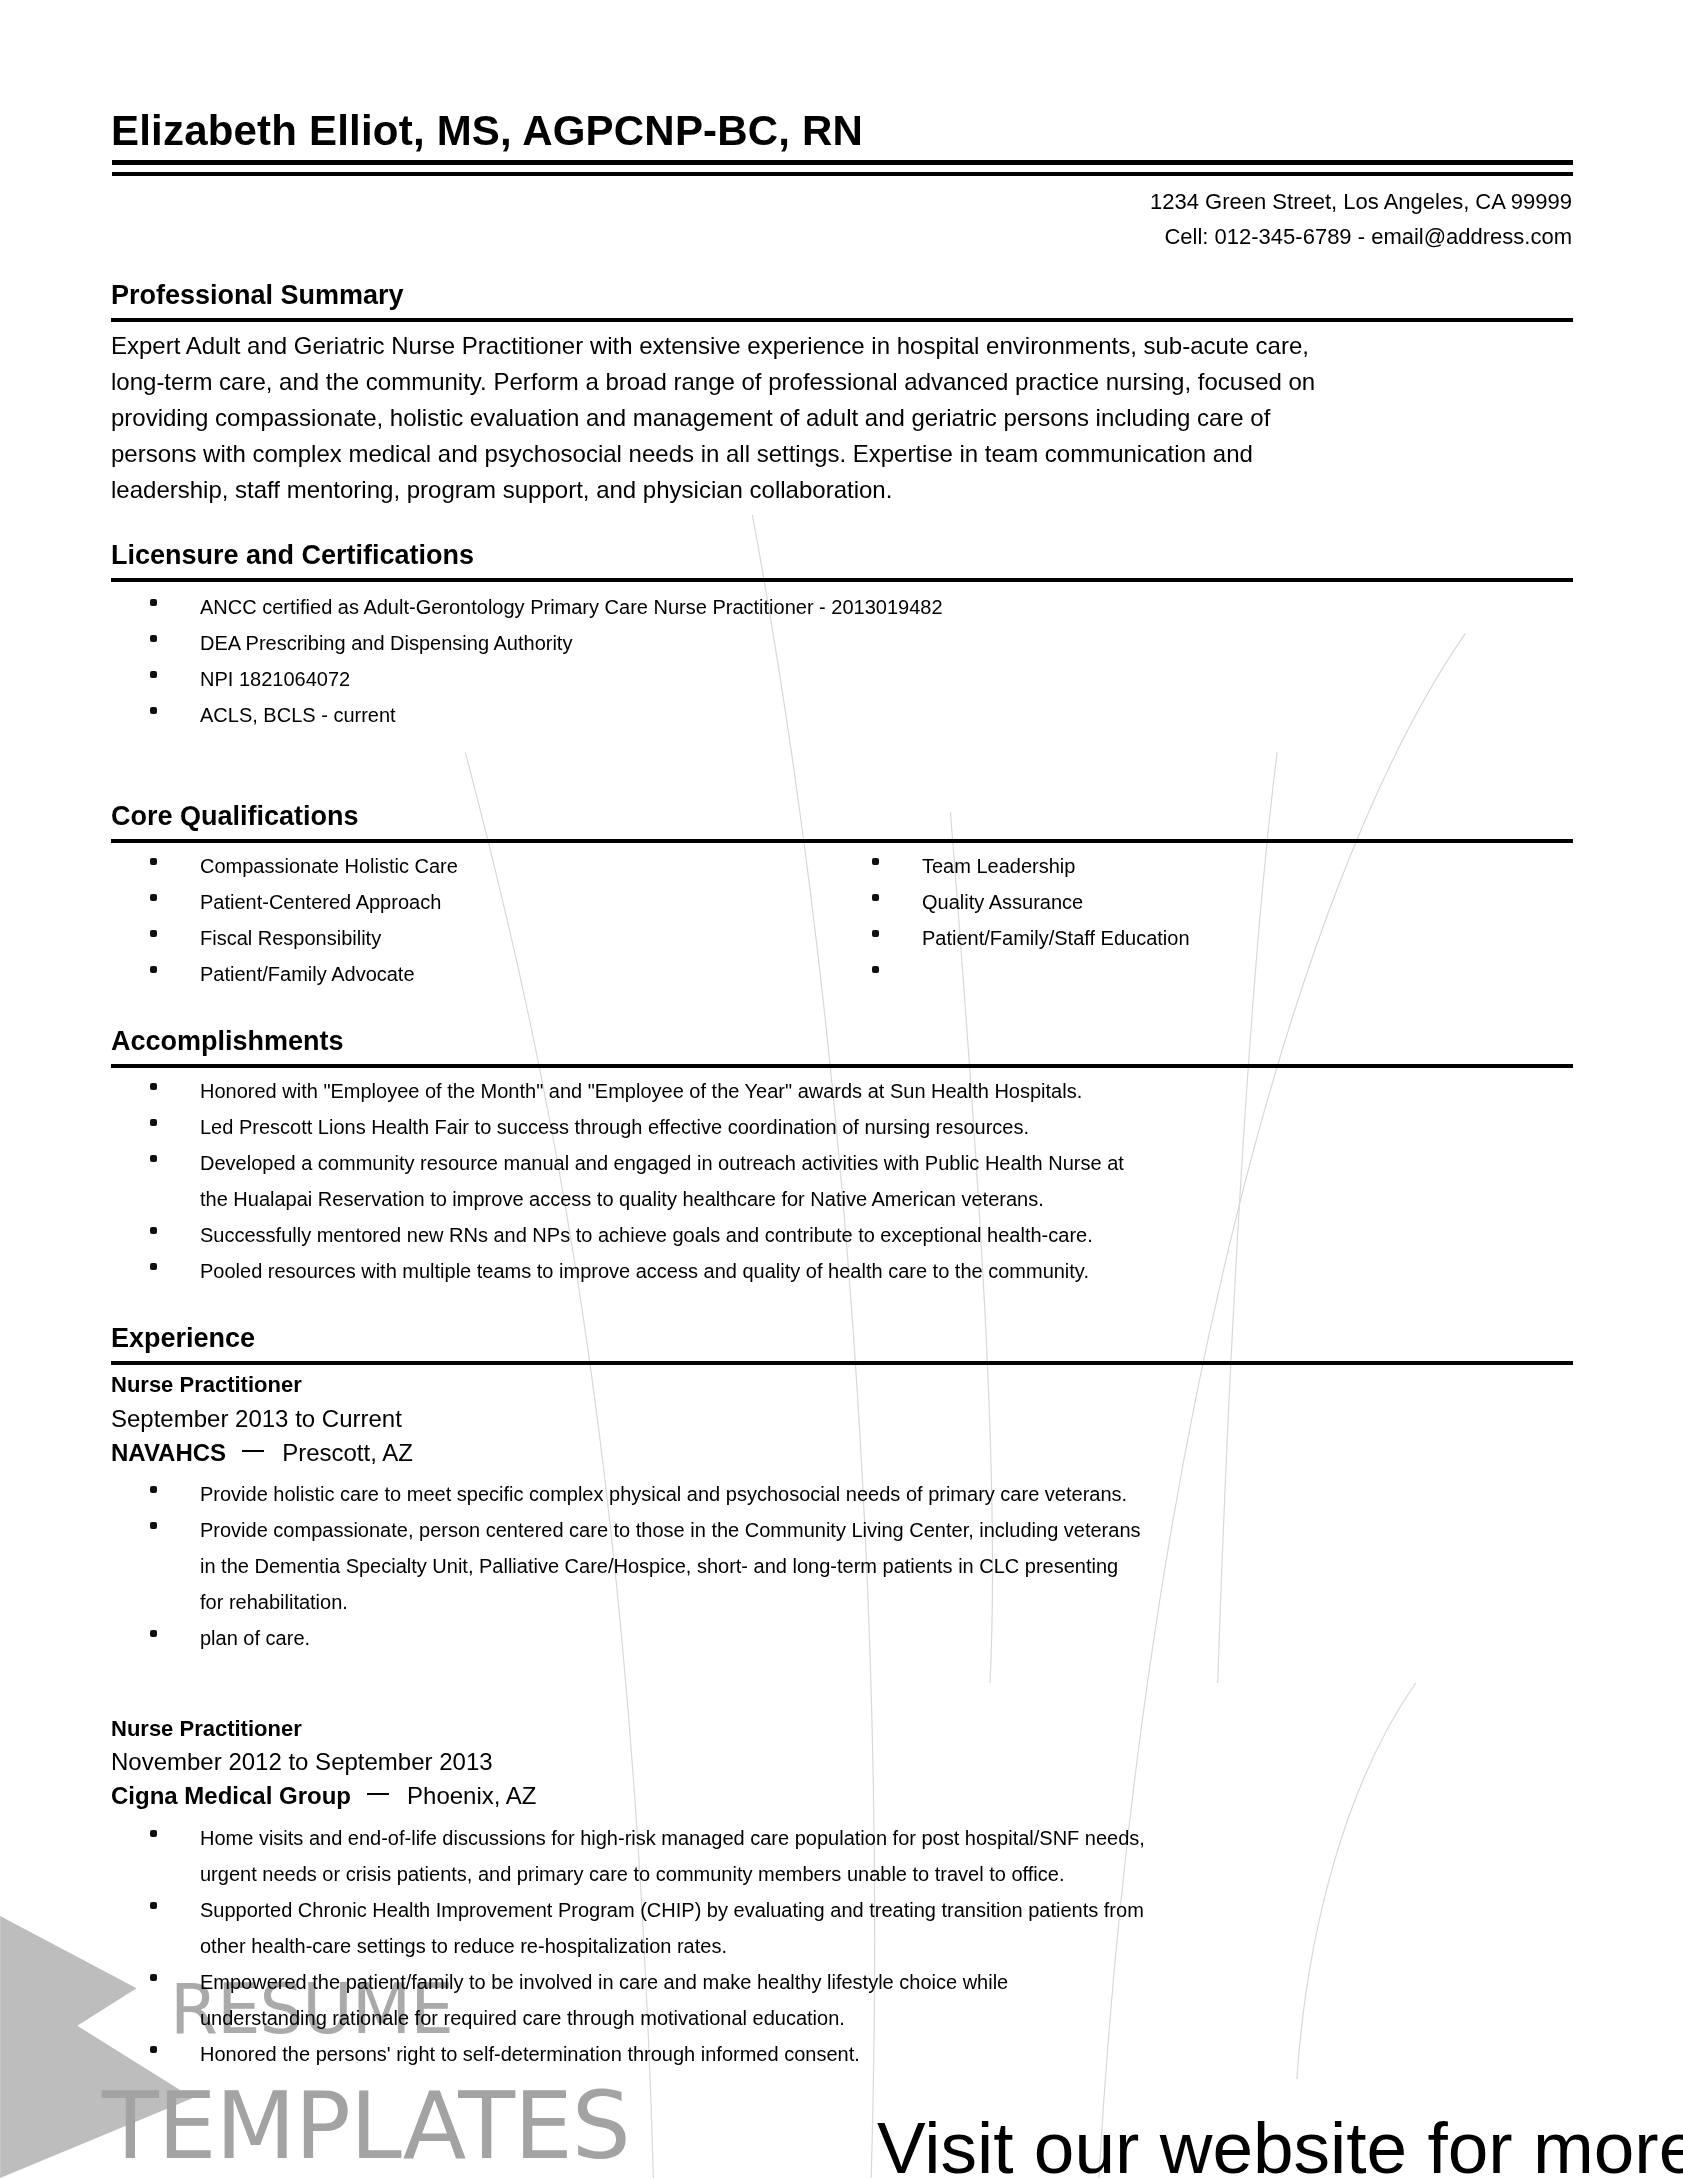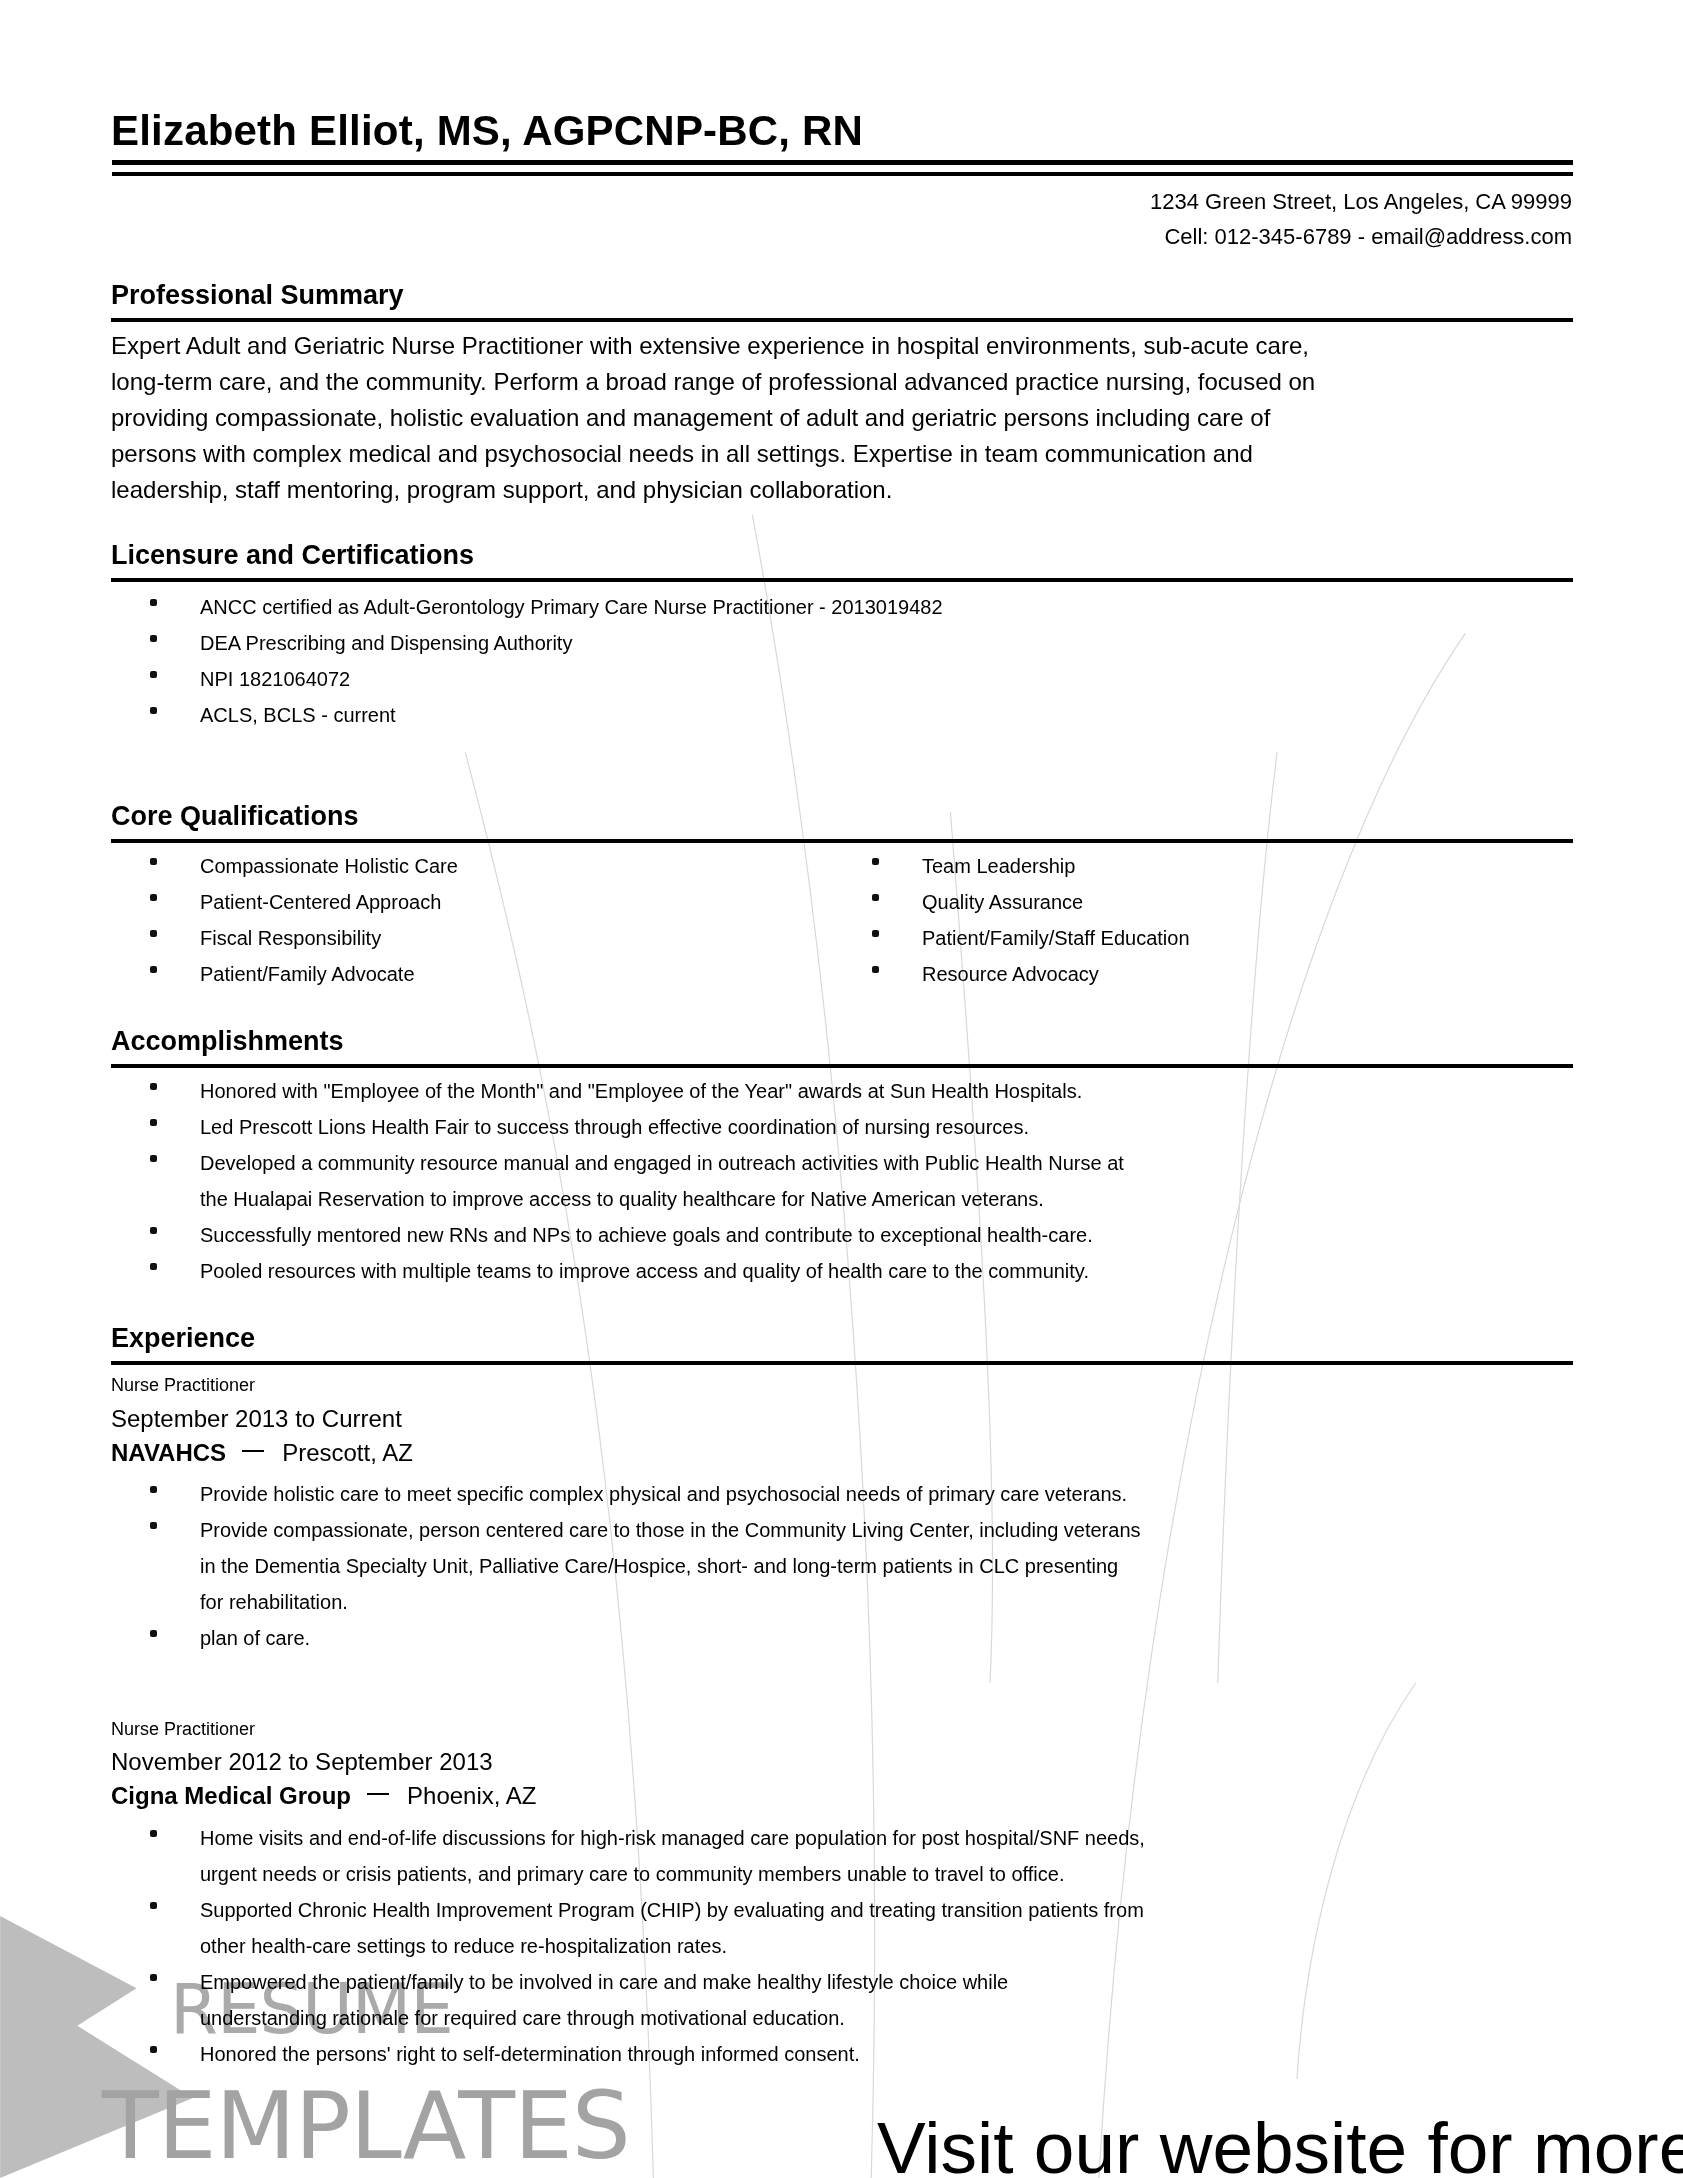--- a/index.html
+++ b/index.html
@@ -11,21 +11,21 @@
   .contact { right:111px; text-align:right; font-size:22px; line-height:35px; white-space:nowrap; }
   .section-title { left:111px; width:1462px; font-size:27px; font-weight:bold; line-height:36px; padding-bottom:5px; border-bottom:4px solid #000; white-space:nowrap; }
   .para { left:111px; width:1475px; font-size:24px; line-height:36px; }
   .para p { margin:0; white-space:nowrap; }
   ul.blist { list-style:none; margin:0; padding:0; }
   ul.blist li { position:relative; padding-left:89px; font-size:20px; line-height:36px; }
   ul.blist li .bl { white-space:nowrap; display:block; }
   ul.blist li .dot { position:absolute; left:39px; top:10px; width:7px; height:7px; background:#111; border-radius:2px; }
   .list { left:111px; width:1485px; }
   .col2 { left:833px; width:693px; }
-  .job-title { left:111px; font-size:18px; font-weight:normal; line-height:34px; white-space:nowrap; }
+  .job-title { left:111px; font-size:22px; font-weight:bold; line-height:34px; white-space:nowrap; }
   .job-line { left:111px; font-size:24px; line-height:34px; white-space:nowrap; }
   .company { font-weight:bold; }
   .dash { display:inline-block; width:22px; height:2px; background:#000; vertical-align:9px; margin:0 18px 0 16px; }
   .wm-shape { left:0; top:1916px; }
   .wm-text { color:#a3a3a3; font-family:"DejaVu Sans", sans-serif; white-space:nowrap; letter-spacing:-1px; }
   .wm-resume { left:170px; top:1973px; font-size:69px; line-height:73px; opacity:0.92; }
   .wm-templates { left:102px; top:2077px; font-size:93px; line-height:99px; }
   .visit { left:877px; top:2107px; font-size:73px; line-height:81px; white-space:nowrap; }
   .watermark-lines { left:0; top:0; }
 </style>
@@ -112,21 +112,20 @@
     <li>
         <span class="dot"></span>
         <span class="bl">Quality Assurance</span>
       </li>
     <li>
         <span class="dot"></span>
         <span class="bl">Patient/Family/Staff Education</span>
       </li>
     <li>
         <span class="dot"></span>
-        <span class="bl">Resource Advocacy</span>
       </li>
   </ul>
 </div>
 
 <div class="abs section-title" style="top:1023px;">Accomplishments</div>
 <div class="abs list" style="top:1073px;">
   <ul class="blist">
     <li>
         <span class="dot"></span>
         <span class="bl">Honored with "Employee of the Month" and "Employee of the Year" awards at Sun Health Hospitals.</span>

